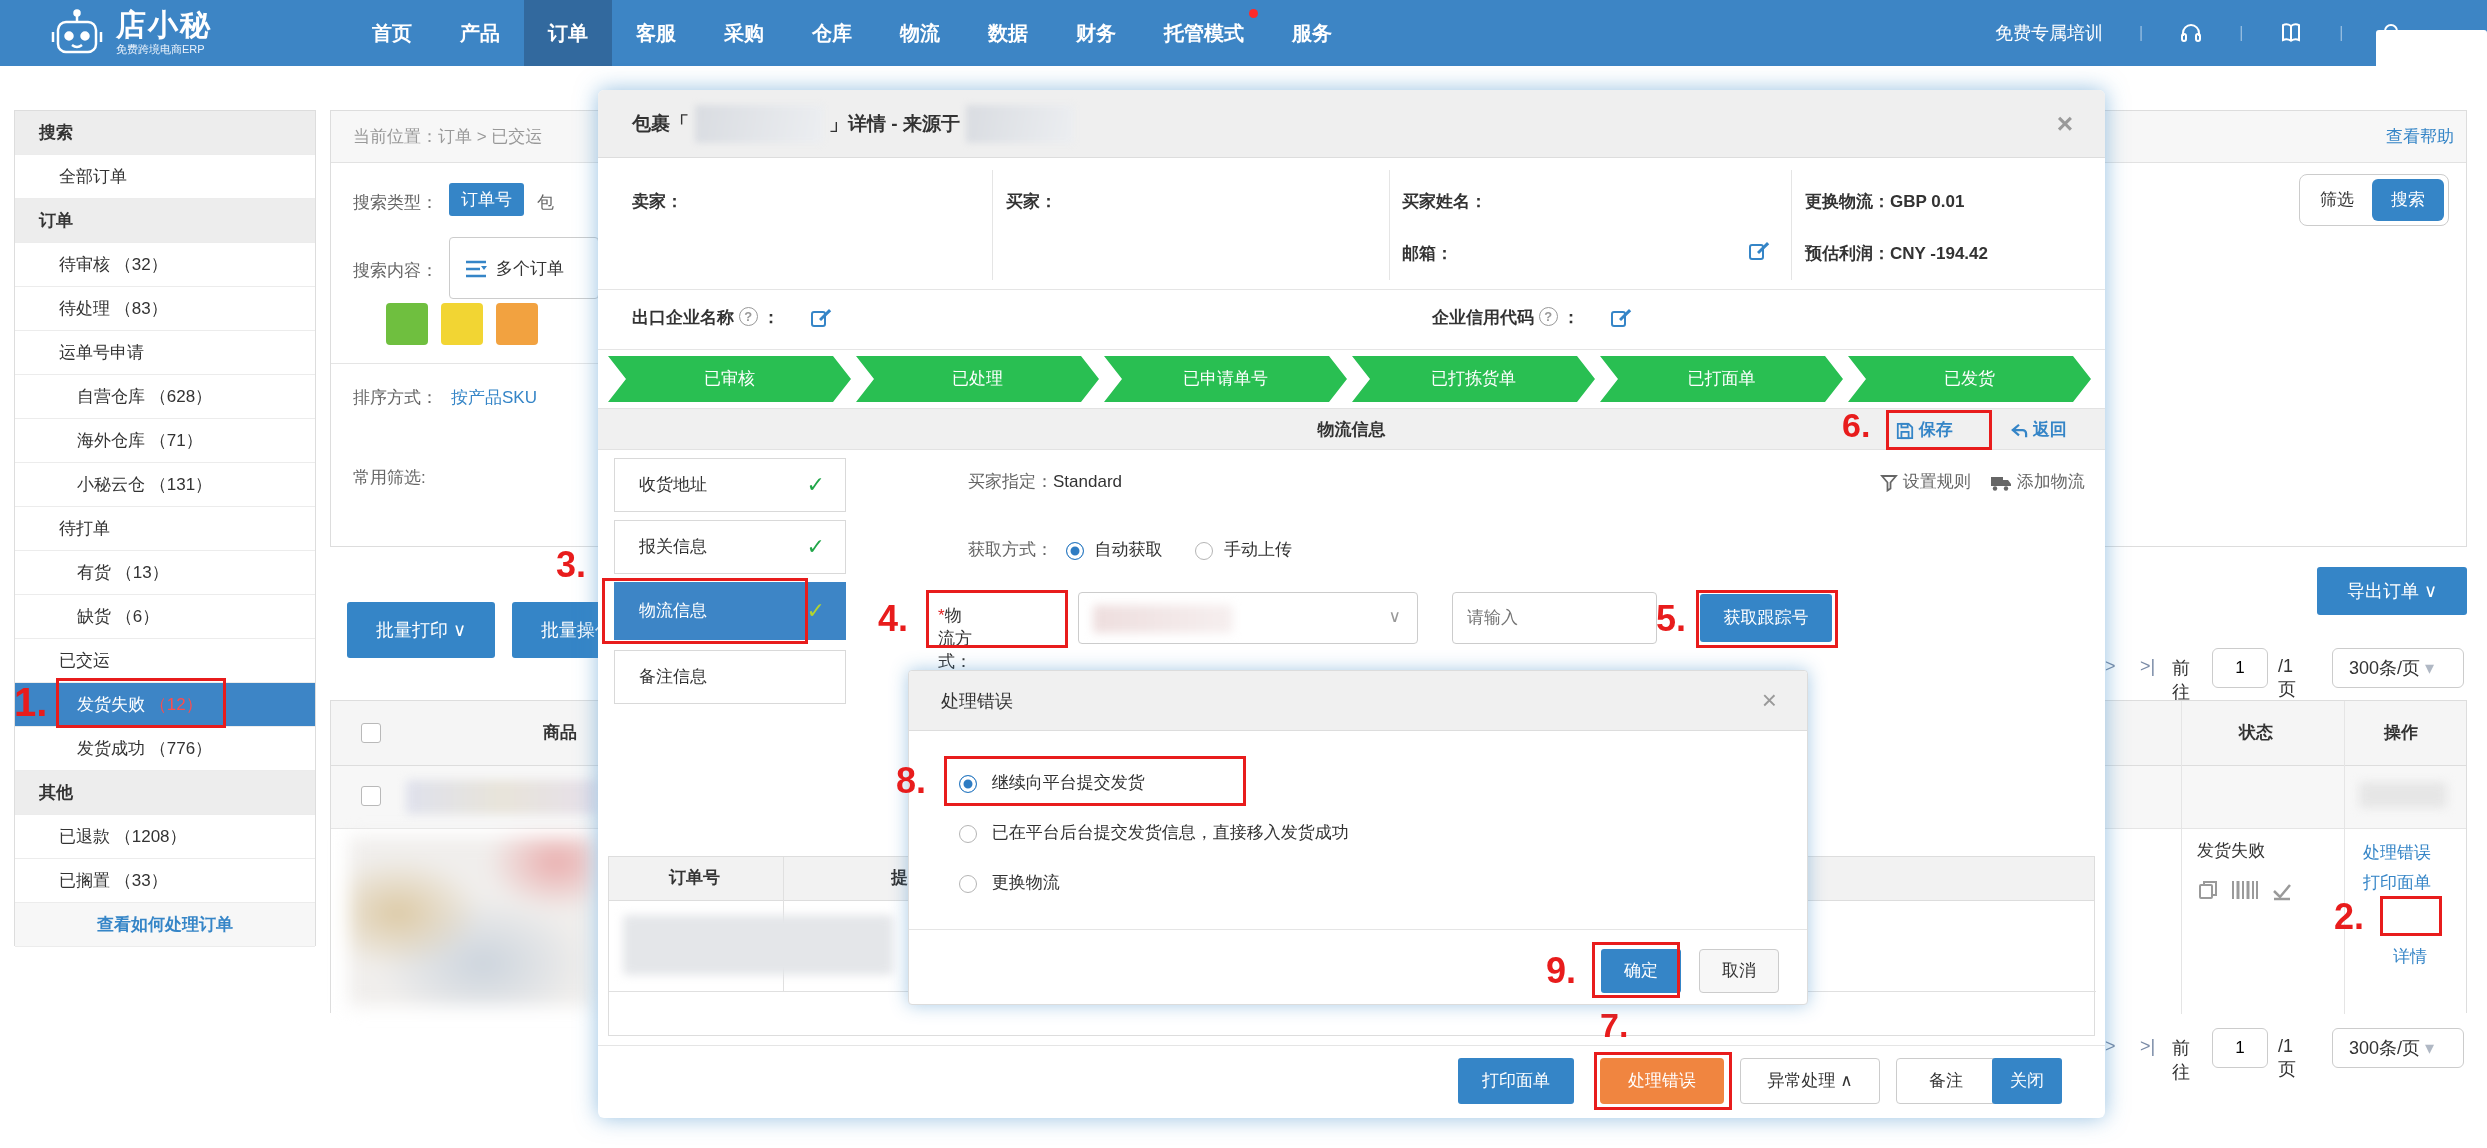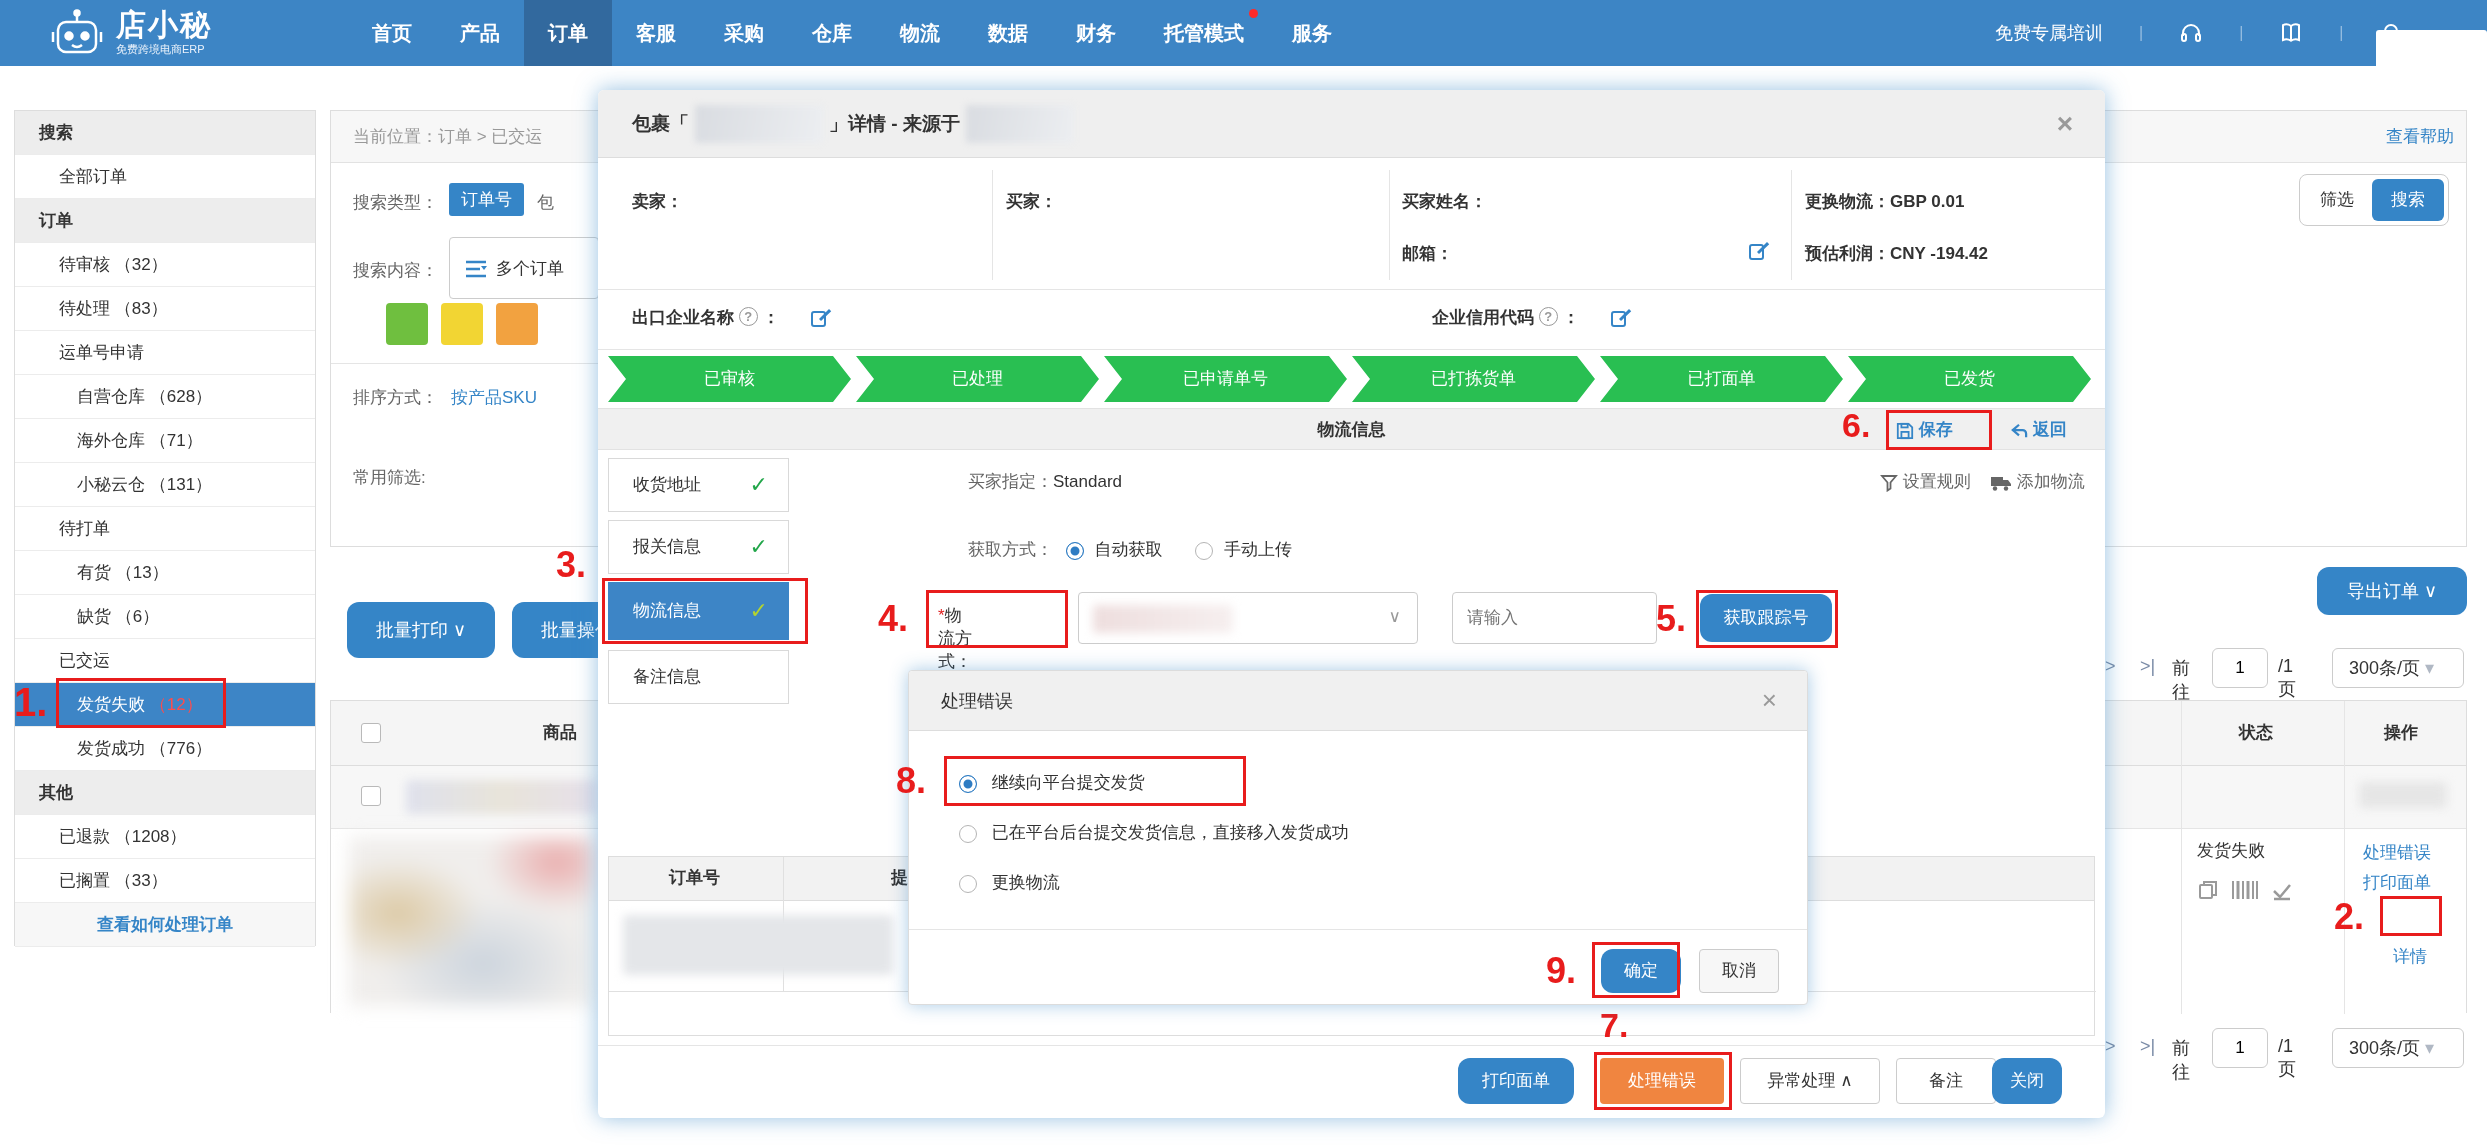--- a/index.html
+++ b/index.html
@@ -28,36 +28,36 @@
   .sb-sel { background:#3d85c6; color:#fff; }
   .sb-sel .cnt { color:#ff4c4c; }
   
   .ann-box { position:absolute; border:3px solid #e81c1c; z-index:30; pointer-events:none; }
   .ann-num { position:absolute; color:#e81c1c; font-weight:bold; font-size:36px; z-index:30; font-family:"Liberation Sans",sans-serif; }
   
   .panel { position:absolute; background:#fff; border:1px solid #ddd; }
   .crumbbar { position:absolute; left:0; top:0; right:0; height:52px; background:#f7f7f7; border-bottom:1px solid #e2e2e2; }
   .gray { color:#999; } .dim { color:#666; } .link { color:#3585c7; cursor:pointer; }
   .chip { background:#3585c7; color:#fff; border-radius:3px; padding:5px 12px; font-size:17px; }
-  .btn-blue { background:#3585c7; color:#fff; border-radius:12px; text-align:center; cursor:pointer; }
+  .btn-blue { background:#3585c7; color:#fff; border-radius:3px; text-align:center; cursor:pointer; }
   .btn-plain { background:#fff; color:#333; border:1px solid #ccc; border-radius:4px; text-align:center; cursor:pointer; }
   .btn-orange { background:#f08540; color:#fff; border-radius:4px; text-align:center; cursor:pointer; }
   .swatch { position:absolute; width:42px; height:42px; border-radius:4px; }
   .inbox { border:1px solid #ccc; border-radius:4px; background:#fff; }
   .cb { width:20px; height:20px; border:1px solid #b9b9b9; border-radius:3px; background:#fff; }
   .blur { filter:blur(5px); border-radius:4px; }
   
   .modal { position:absolute; left:598px; top:90px; width:1507px; height:1028px; background:#fff; border-radius:6px; box-shadow:0 0 22px rgba(64,140,200,.55); z-index:10; }
   .modal-title { height:68px; background:#efefef; border-radius:6px 6px 0 0; border-bottom:1px solid #ddd; display:flex; align-items:center; padding-left:34px; font-size:19px; font-weight:bold; }
   .tblur { width:128px; height:38px; background:linear-gradient(100deg,#d9dce1,#eceef1); filter:blur(3px); border-radius:3px; margin:0 6px; }
   .x-close { position:absolute; color:#9a9a9a; font-size:28px; cursor:pointer; line-height:1; }
   .step { flex:1; background:#29bf52; color:#fff; text-align:center; line-height:46px; font-size:17px; margin-right:5px;
           clip-path:polygon(18px 50%, 0 0, calc(100% - 18px) 0, 100% 50%, calc(100% - 18px) 100%, 0 100%); }
   .secbar { position:absolute; left:0; width:1507px; height:42px; background:#f0f0f0; border-top:1px solid #e2e2e2; border-bottom:1px solid #e2e2e2; }
-  .tab { position:absolute; left:10px; width:181px; height:54px; background:#fff; border:1px solid #d9d9d9; line-height:52px; padding-left:24px; cursor:pointer; }
+  .tab { position:absolute; left:16px; width:232px; height:54px; background:#fff; border:1px solid #d9d9d9; line-height:52px; padding-left:24px; cursor:pointer; }
   .tab .ck { position:absolute; right:20px; color:#21a649; font-size:22px; font-weight:bold; }
   .tab.sel { background:#3d85c6; color:#fff; border-color:#3d85c6; }
   .tab.sel .ck { color:#b4d42f; }
   .radio { display:inline-block; width:18px; height:18px; border:1px solid #b5b5b5; border-radius:50%; background:#fff; vertical-align:middle; }
   .radio.sel { border-color:#2e7cc3; background:#2e7cc3; box-shadow:inset 0 0 0 3.5px #fff; }
   .dialog { position:absolute; left:908px; top:670px; width:900px; height:335px; background:#fff; border:1px solid #dcdcdc; border-radius:4px; box-shadow:0 0 18px rgba(64,140,200,.45); z-index:20; }
   .dlg-title { height:60px; background:#f0f0f0; border-bottom:1px solid #ddd; line-height:60px; padding-left:32px; font-size:18px; border-radius:4px 4px 0 0; }
   .qmark { display:inline-block; width:19px; height:19px; border:1px solid #999; border-radius:50%; color:#999; font-size:13px; line-height:17px; text-align:center; vertical-align:2px; }
   .vline { position:absolute; width:1px; background:#e5e5e5; }
   .hline { position:absolute; height:1px; background:#e5e5e5; }

